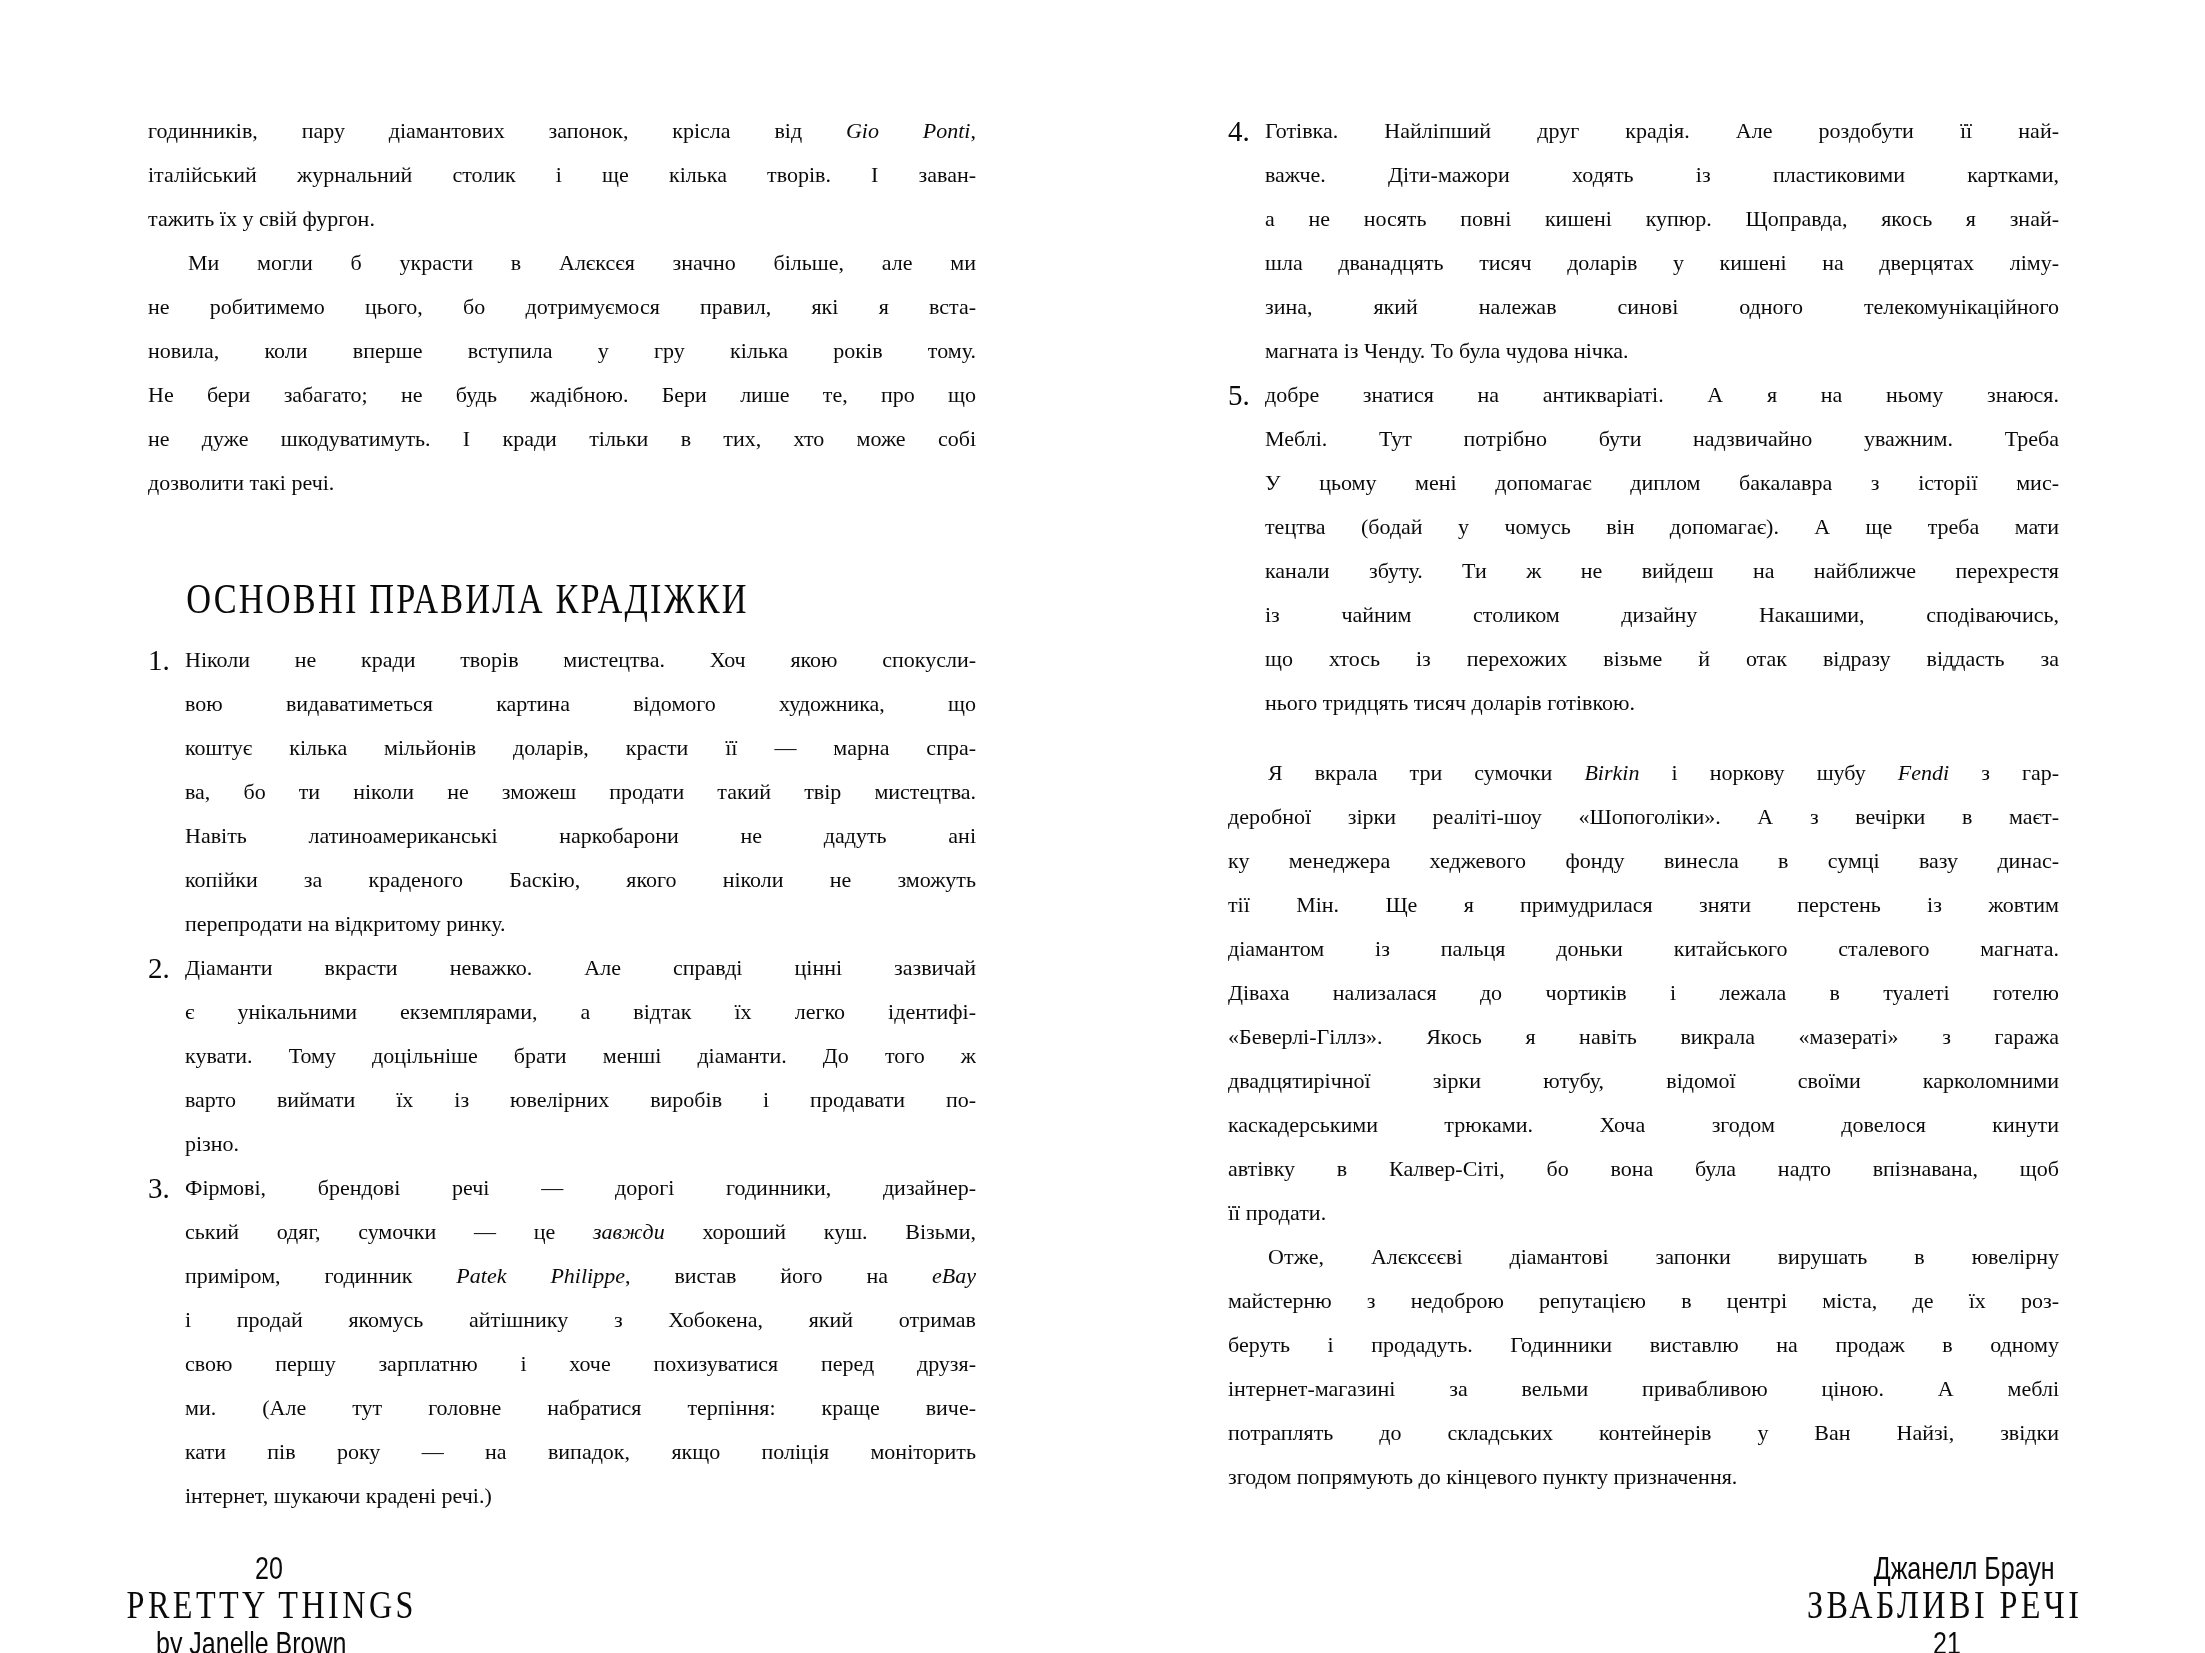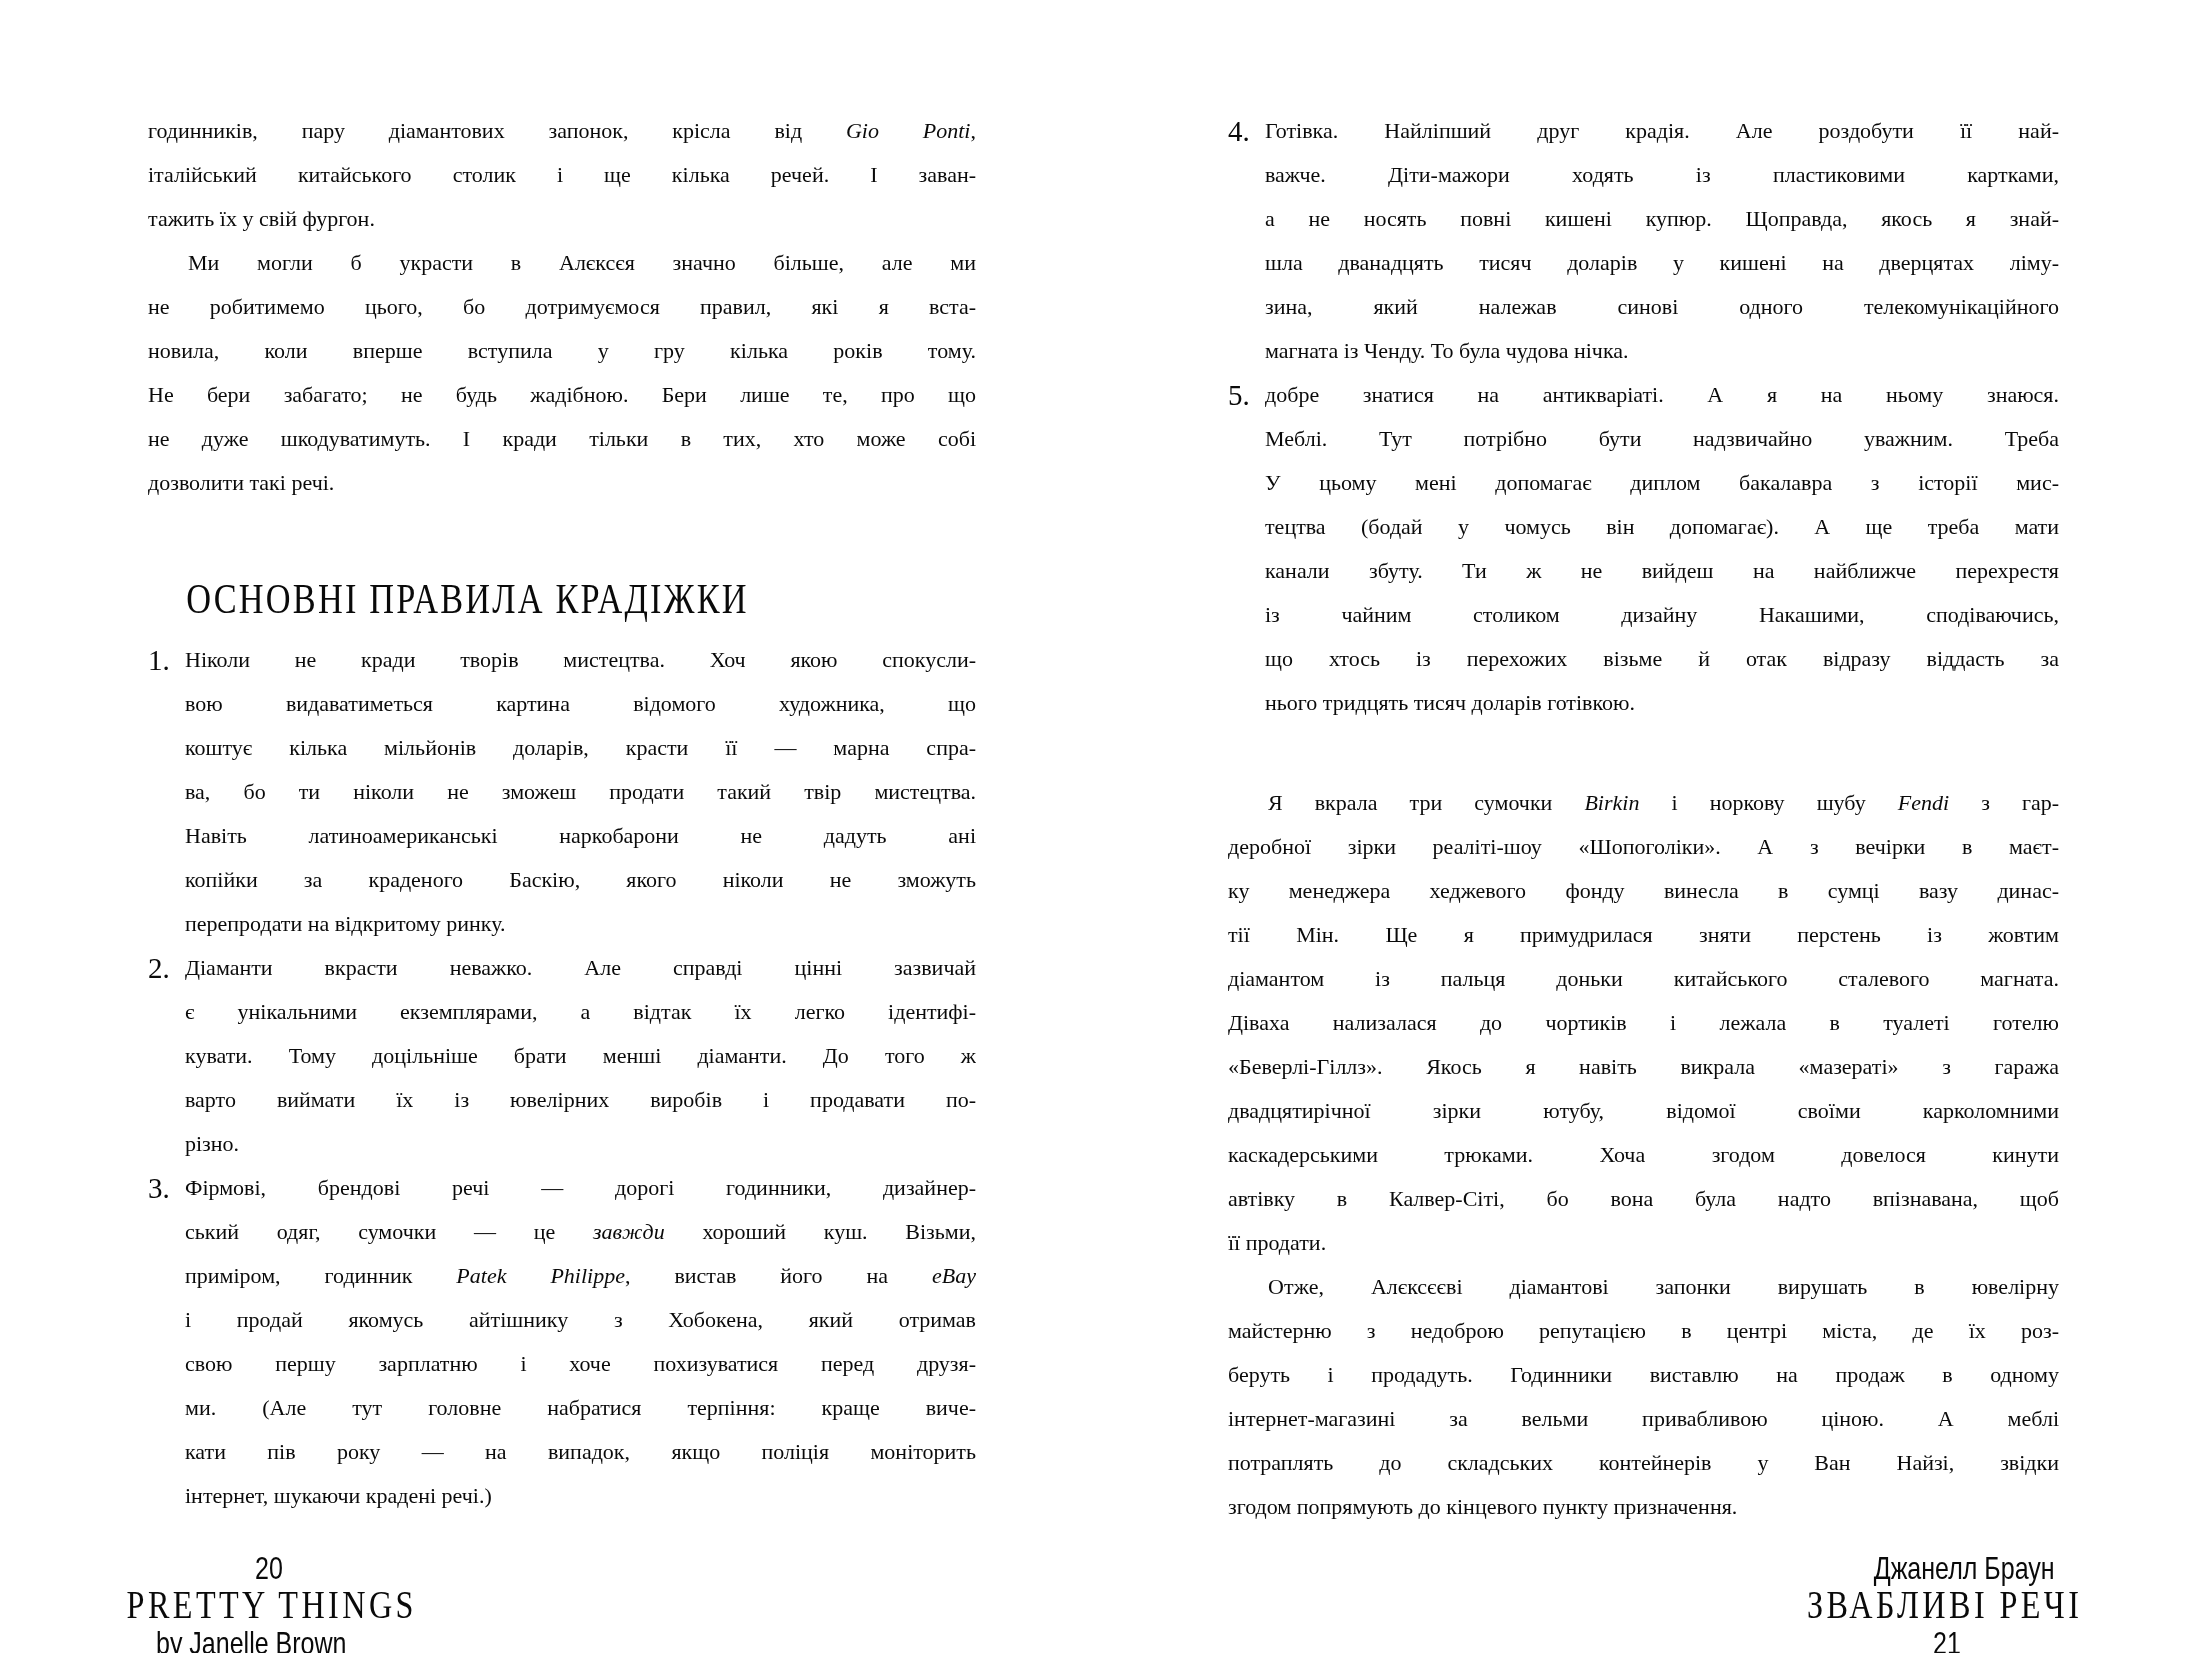--- a/index.html
+++ b/index.html
@@ -28,21 +28,21 @@
     font-size: 22px;
     text-align: justify;
     text-align-last: justify;
     overflow: hidden;
     white-space: nowrap;
   }
   .line.final {
     text-align-last: left;
   }
   .para.indent .line:first-child { text-indent: 40px; }
-  .para.gap-before { margin-top: 56px; }
+  .para.gap-before { margin-top: 26px; }
 
   .list-item { position: relative; padding-left: 37px; }
   .list-item .num {
     position: absolute;
     left: 0; top: 0;
     height: 44px; line-height: 44px;
     font-size: 29px;
   }
 
   .heading {
@@ -99,21 +99,21 @@
   #footer-left .f-bar  { margin: 0 15px 0 10px; }
   #footer-right .f-bar { margin: 0 13.7px 0 11.2px; }
   .f-gap { display:inline-block; width: 11.2px; }
 </style>
 </head>
 <body>
 
 <div id="left-body" class="page-body">
     <div class="para">
       <div class="line">годинників, пару діамантових запонок, крісла від <i>Gio Ponti</i>,</div>
-      <div class="line">італійський китайського столик і ще кілька речей. І заван-</div>
+      <div class="line">італійський журнальний столик і ще кілька творів. І заван-</div>
       <div class="line final">тажить їх у свій фургон.</div>
     </div>
     <div class="para indent">
       <div class="line">Ми могли б украсти в Алєксєя значно більше, але ми</div>
       <div class="line">не робитимемо цього, бо дотримуємося правил, які я вста-</div>
       <div class="line">новила, коли вперше вступила у гру кілька років тому.</div>
       <div class="line">Не бери забагато; не будь жадібною. Бери лише те, про що</div>
       <div class="line">не дуже шкодуватимуть. І кради тільки в тих, хто може собі</div>
       <div class="line final">дозволити такі речі.</div>
     </div>

